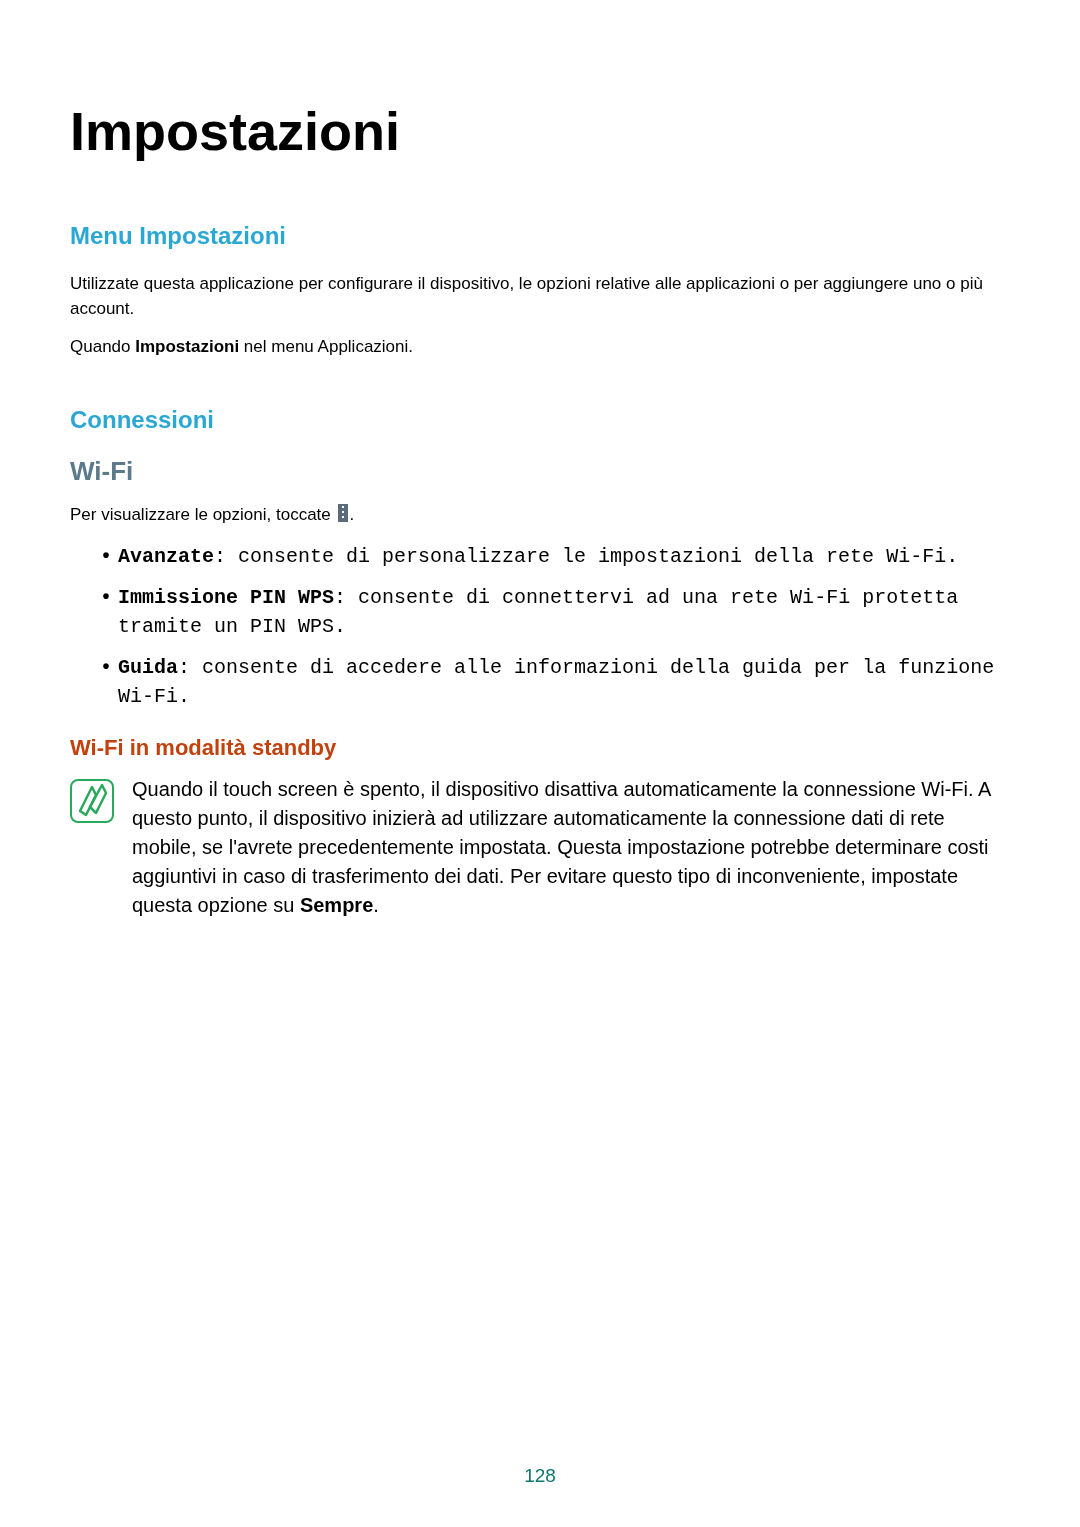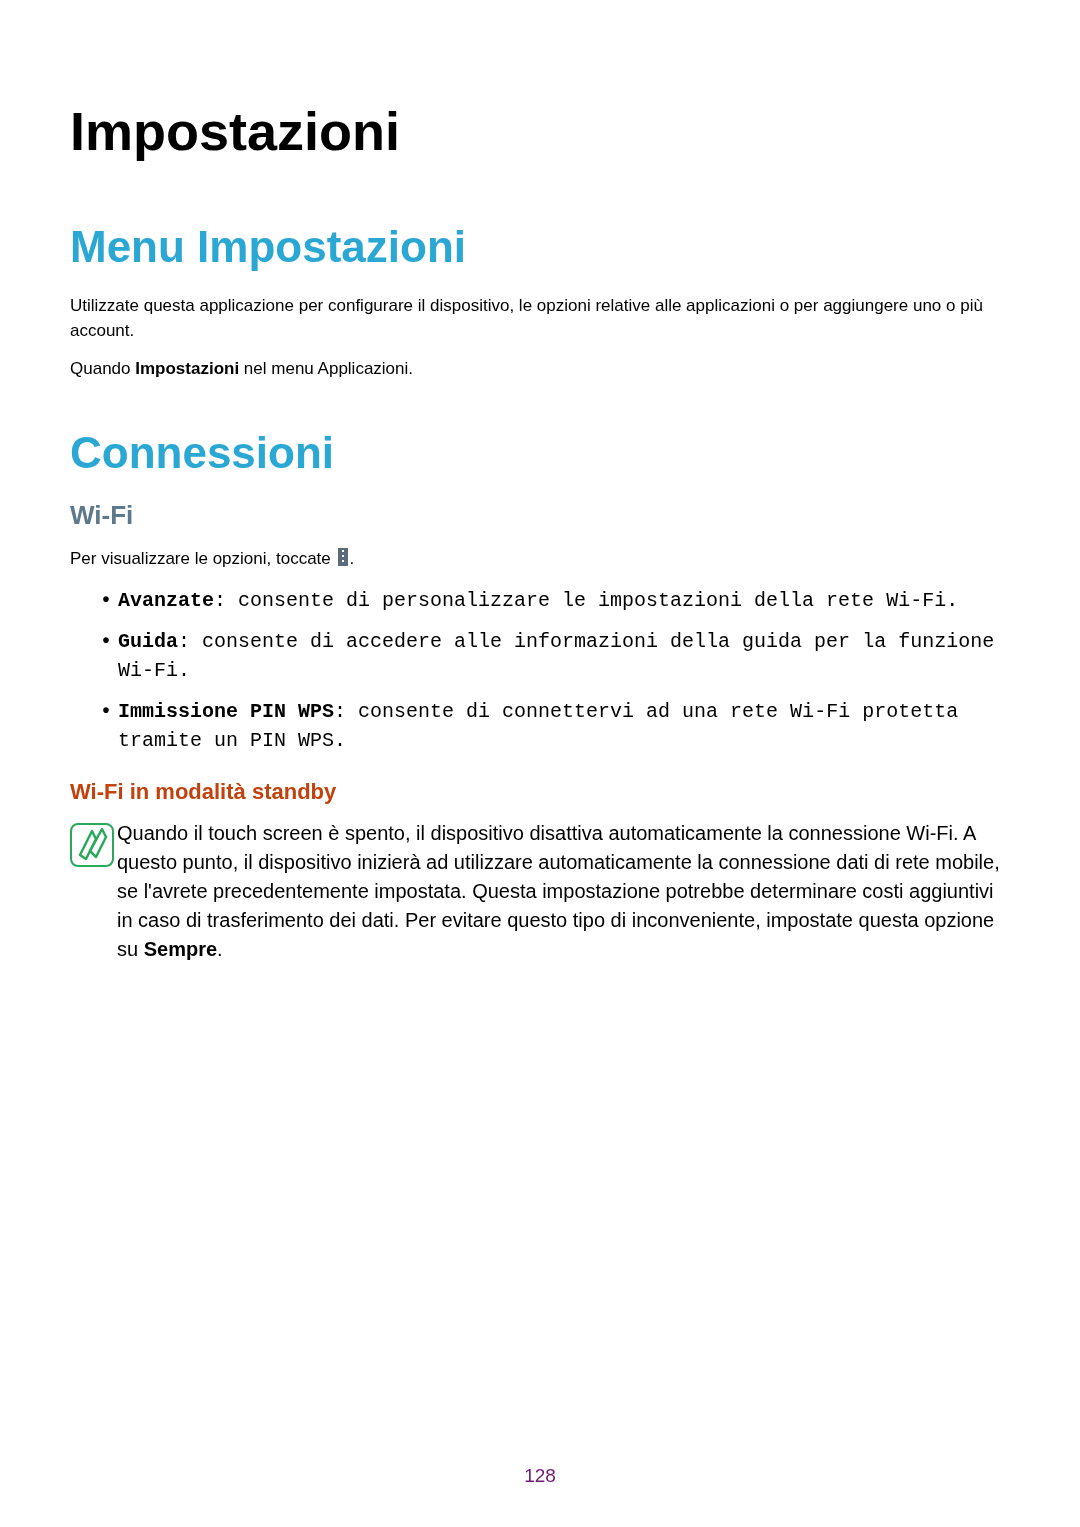--- a/index.html
+++ b/index.html
@@ -16,21 +16,21 @@
   .page {
     padding: 100px 70px 0 70px;
   }
   h1.title {
     font-size: 54px;
     font-weight: 700;
     margin: 0 0 60px 0;
     color: #000;
   }
   h2.section {
-    font-size: 44px;
+    font-size: 24px;
     font-weight: 600;
     color: #2ba7d4;
     margin: 0 0 22px 0;
   }
   h3.subsection {
     font-size: 26px;
     font-weight: 700;
     color: #5c7a8c;
     margin: 0 0 16px 0;
   }
@@ -85,21 +85,21 @@
     left: 4px;
     top: 2px;
     width: 2px;
     height: 2px;
     background: #fff;
     box-shadow: 0 5px 0 #fff, 0 10px 0 #fff;
   }
   .note-row {
     display: flex;
     align-items: flex-start;
-    gap: 3px;
+    gap: 18px;
     margin-top: 6px;
   }
   .note-icon {
     flex: 0 0 auto;
     width: 44px;
     height: 44px;
     border: 2px solid #2aa85b;
     border-radius: 8px;
     position: relative;
     box-sizing: border-box;
@@ -111,21 +111,21 @@
     font-size: 20px;
     line-height: 1.45;
   }
   .page-number {
     position: absolute;
     bottom: 40px;
     left: 0;
     width: 100%;
     text-align: center;
     font-size: 19px;
-    color: #701a75;
+    color: #0f766e;
   }
 </style>
 </head>
 <body>
 
 <div class="page">
 
   <h1 class="title">Impostazioni</h1>
 
   <div class="block">
@@ -142,24 +142,24 @@
     <h3 class="subsection">Wi-Fi</h3>
     <p>
       <span>Per visualizzare le opzioni, toccate </span><span class="more-icon"></span><span>.</span>
     </p>
 
     <ul class="bullets">
       <li>
         <span class="bold">Avanzate</span><span>: consente di personalizzare le impostazioni della rete Wi-Fi.</span>
       </li>
       <li>
-        <span class="bold">Guida</span><span>: consente di accedere alle informazioni della guida per la funzione Wi-Fi.</span>
+        <span class="bold">Immissione PIN WPS</span><span>: consente di connettervi ad una rete Wi-Fi protetta tramite un PIN WPS.</span>
       </li>
       <li>
-        <span class="bold">Immissione PIN WPS</span><span>: consente di connettervi ad una rete Wi-Fi protetta tramite un PIN WPS.</span>
+        <span class="bold">Guida</span><span>: consente di accedere alle informazioni della guida per la funzione Wi-Fi.</span>
       </li>
     </ul>
 
     <h4 class="subsub">Wi-Fi in modalità standby</h4>
 
     <div class="note-row">
       <div class="note-icon">
         <svg viewBox="0 0 40 40" width="40" height="40">
           <path d="M8 30 L20 6 L24 14 L14 34 Z" fill="none" stroke="#2aa85b" stroke-width="2.5" stroke-linejoin="round"></path>
           <path d="M18 26 L30 4 L34 12 L24 32 Z" fill="none" stroke="#2aa85b" stroke-width="2.5" stroke-linejoin="round"></path>

